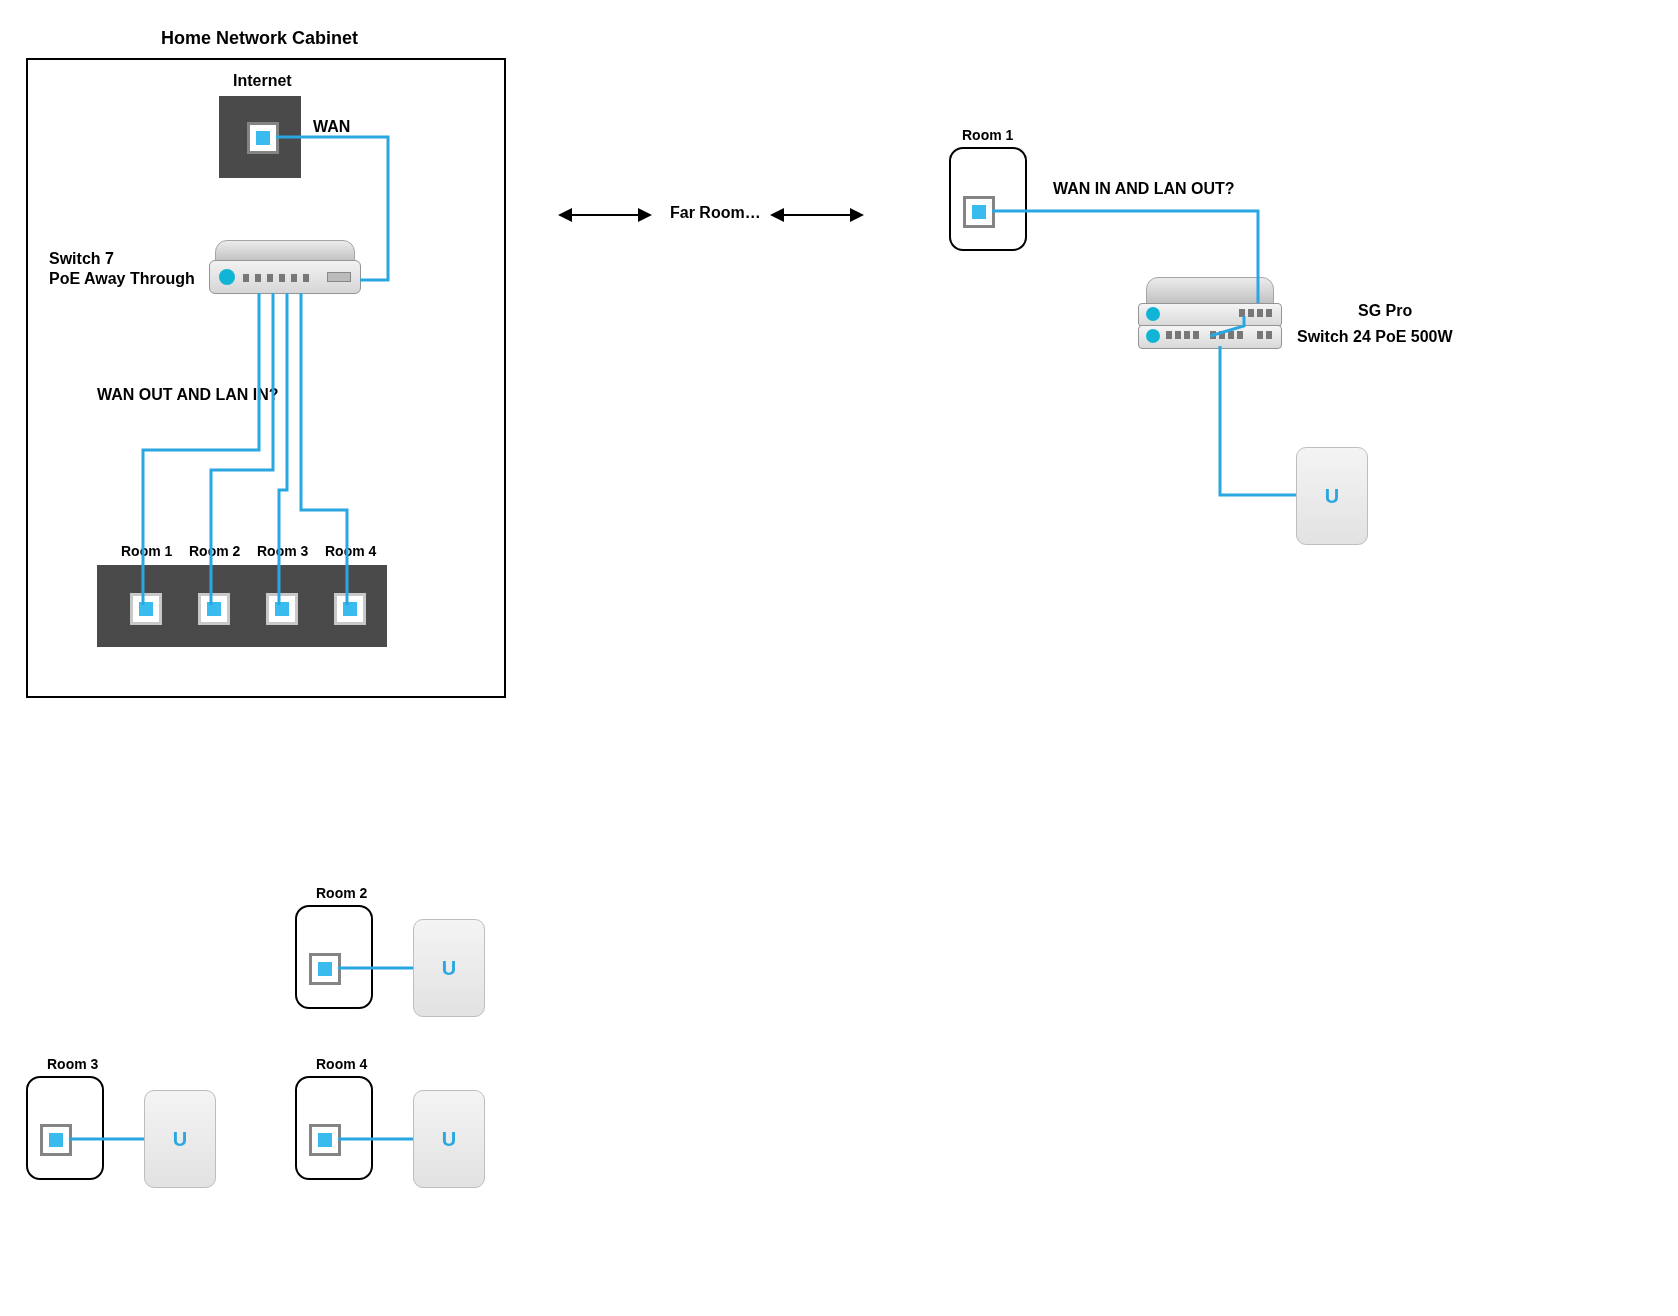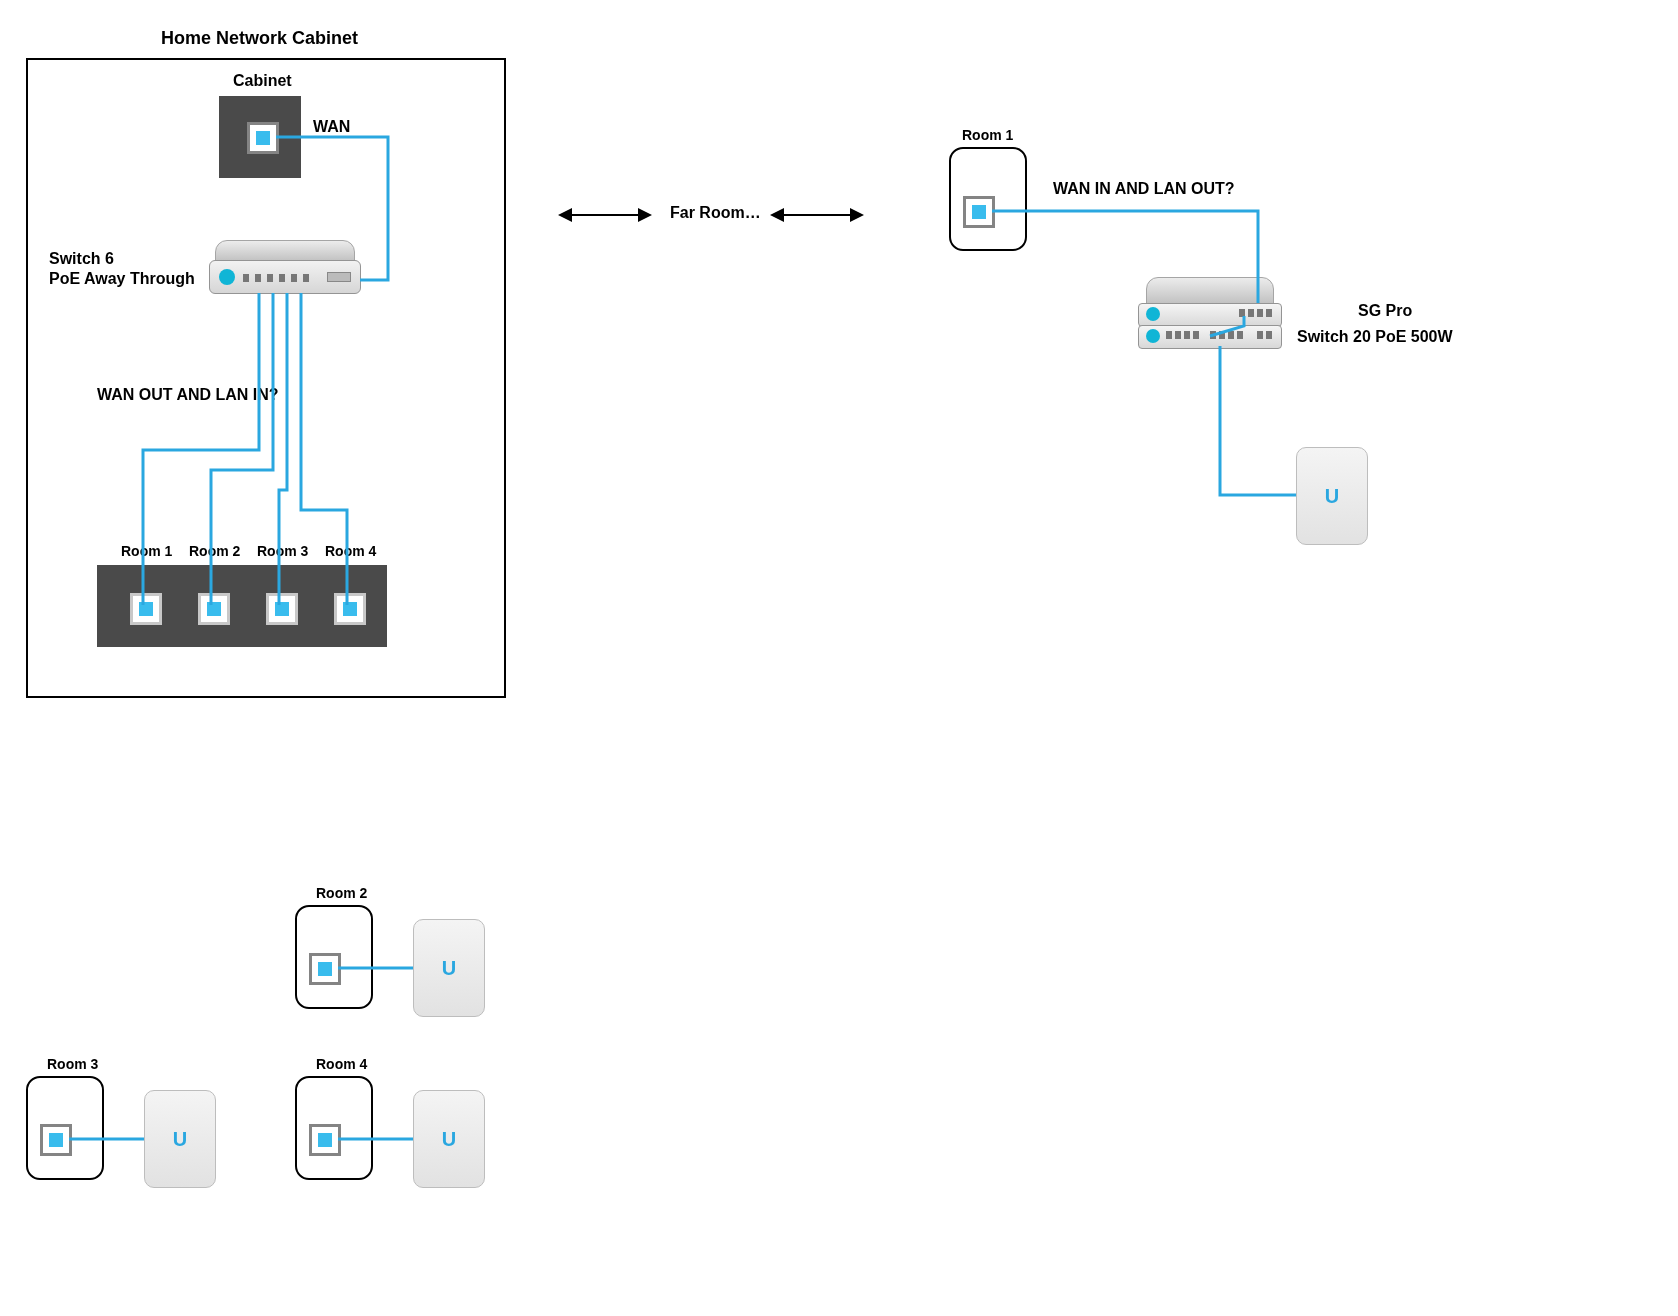--- a/index.html
+++ b/index.html
@@ -48,26 +48,26 @@
 </style>
 </head>
 <body>
 
 <div id="stage">
 
   <div class="lbl lg" style="left:161px;top:28px">Home Network Cabinet</div>
 
   <div class="box" style="left:26px;top:58px;width:476px;height:636px"></div>
 
-  <div class="lbl md" style="left:233px;top:72px">Cabinet</div>
+  <div class="lbl md" style="left:233px;top:72px">Internet</div>
   <div class="dark" style="left:219px;top:96px;width:82px;height:82px"></div>
   <div class="jack-outer" style="left:247px;top:122px"></div>
   <div class="lbl md" style="left:313px;top:118px">WAN</div>
 
-  <div class="lbl md" style="left:49px;top:250px">Switch 6</div>
+  <div class="lbl md" style="left:49px;top:250px">Switch 7</div>
   <div class="lbl md" style="left:49px;top:270px">PoE Away Through</div>
   <div class="sw8" style="left:209px;top:240px">
     <div class="top"></div>
       <div class="base"></div>
       <div class="led"></div>
     <div class="ports">
         <span></span>
         <span></span>
         <span></span>
         <span></span>
@@ -121,21 +121,21 @@
         <span></span>
         <span></span>
         <span></span>
       </div>
     <div class="grp b" style="right:10px">
         <span></span>
         <span></span>
       </div>
   </div>
   <div class="lbl md" style="left:1358px;top:302px">SG Pro</div>
-  <div class="lbl md" style="left:1297px;top:328px">Switch 20 PoE 500W</div>
+  <div class="lbl md" style="left:1297px;top:328px">Switch 24 PoE 500W</div>
 
   <div class="ap" style="left:1296px;top:447px">
       <span class="u-logo">U</span>
     </div>
 
   <div class="lbl sm" style="left:316px;top:885px">Room 2</div>
   <div class="plate" style="left:295px;top:905px"></div>
   <div class="jack-outer" style="left:309px;top:953px"></div>
   <div class="ap" style="left:413px;top:919px">
       <span class="u-logo">U</span>

